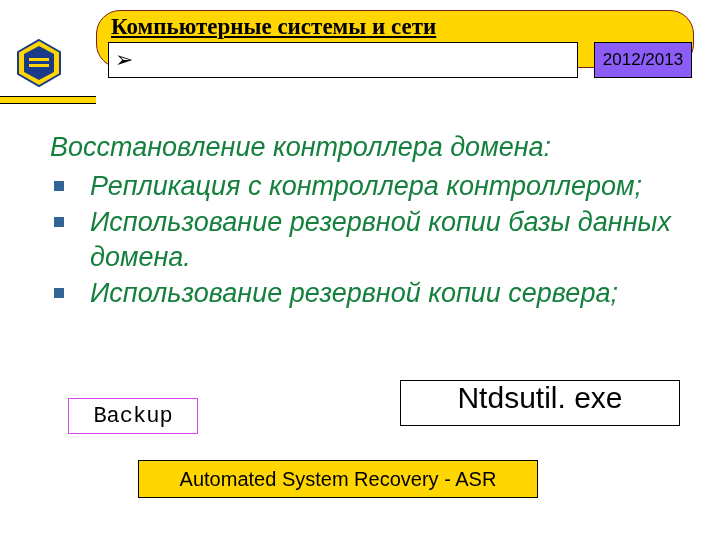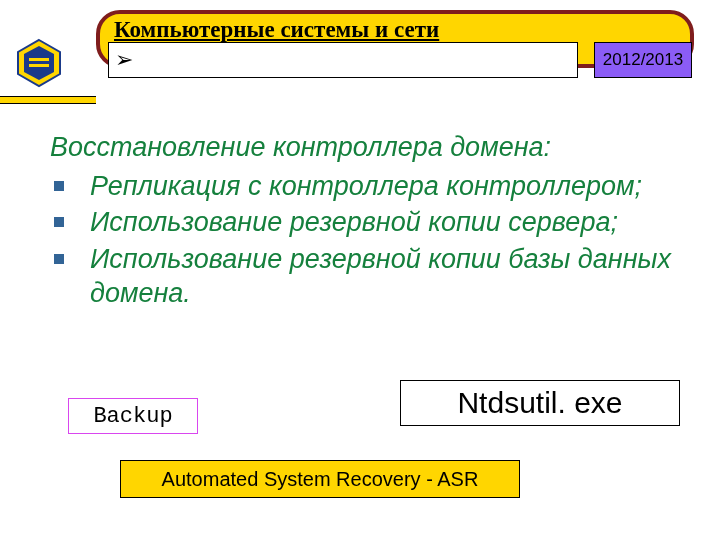--- a/index.html
+++ b/index.html
@@ -10,21 +10,21 @@
     font-family: Verdana, Arial, sans-serif;
     position: relative;
     overflow: hidden;
   }
   
   .banner {
     position: absolute;
     left: 96px; top: 10px;
     width: 598px; height: 58px;
     background: #ffd600;
-    border: 4px solid #7f1d1d;
+    border: 1px solid #7f1d1d;
     border-radius: 24px;
     z-index: 2;
   }
   .banner-title {
     position: absolute;
     left: 14px; top: 3px;
     font-family: "Times New Roman", serif;
     font-weight: bold;
     text-decoration: underline;
     font-size: 23px;
@@ -107,26 +107,26 @@
     border: 1px solid #d946ef;
     display:flex; align-items:center; justify-content:center;
     font-family: Liberation Mono, monospace;
     font-size: 22px;
   }
   .ntds-box {
     position: absolute;
     left: 400px; top: 380px;
     width: 280px; height: 46px;
     border: 1px solid #000;
-    display:flex; align-items:center; justify-content:center;
+    display:flex; justify-content:center;
     font-size: 30px;
   }
   .asr-box {
     position: absolute;
-    left: 120px; top: 460px;
+    left: 138px; top: 460px;
     width: 400px; height: 38px;
     background: #ffd600;
     border: 1px solid #000;
     display:flex; align-items:center; justify-content:center;
     font-family: Arial, sans-serif;
     font-size: 20px;
   }
 </style>
 </head>
 <body>
@@ -151,22 +151,22 @@
     <rect x="15" y="26" width="20" height="3" fill="#ffd600"></rect>
   </svg>
 </div>
 
 <div class="accent-bar"></div>
 
 <div class="content">
   <div class="heading">Восстановление контроллера домена:</div>
   <ul>
     <li>Репликация с контроллера контроллером;</li>
+    <li>Использование резервной копии базы данных домена.</li>
     <li>Использование резервной  копии сервера;</li>
-    <li>Использование резервной копии базы данных домена.</li>
   </ul>
 </div>
 
 <div class="backup-box">
   <span>Backup</span>
 </div>
 <div class="ntds-box">
   <span>Ntdsutil. exe</span>
 </div>
 <div class="asr-box">

